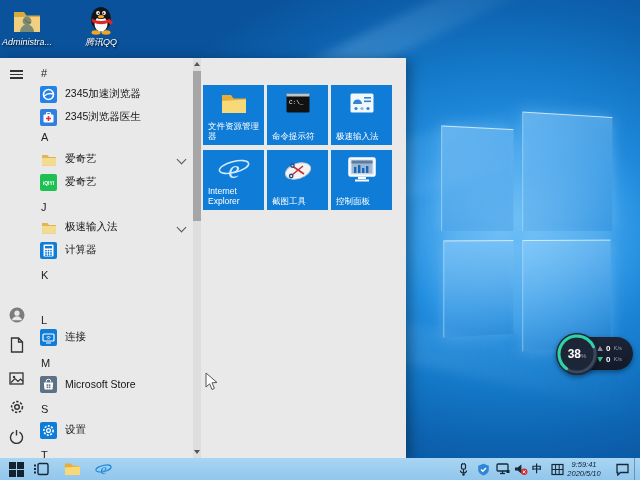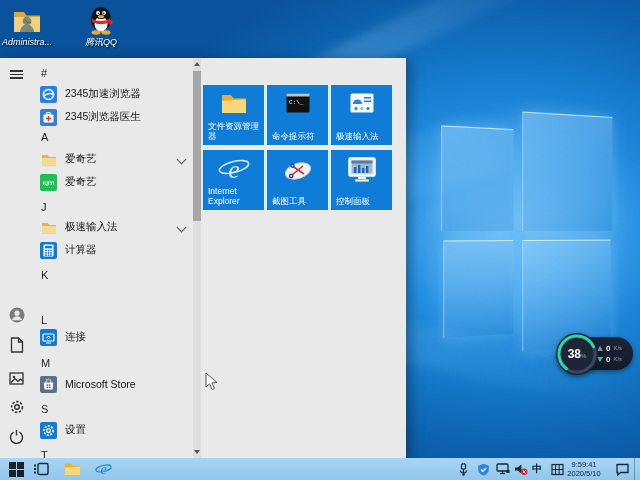--- a/index.html
+++ b/index.html
@@ -84,21 +84,21 @@
   .tile{position:absolute;width:61px;height:60px;background:#0f7cd7;}
   .tile .tico{position:absolute;left:0;right:0;top:8px;display:flex;justify-content:center;}
   .tile .tlabel{position:absolute;left:5px;right:3px;bottom:4px;font-size:8.5px;
     color:#fff;line-height:9.5px;}
   
   .taskbar{position:absolute;left:0;top:458px;width:640px;height:22px;
     background:linear-gradient(#a8d5f3,#92c6ec);}
   .tb-btn{position:absolute;top:0;height:22px;display:flex;align-items:center;justify-content:center;}
   .tray-ime{font-size:10px;font-weight:bold;color:#0d2236;}
   .clock{position:absolute;left:561px;top:2px;width:46px;text-align:center;
-    font-size:7.5px;line-height:9px;color:#0d2236;}
+    font-size:7.5px;line-height:9px;color:#0d2236;font-style:italic;}
   .show-desktop{position:absolute;right:0;top:0;width:5px;height:22px;
     border-left:1px solid rgba(40,80,120,.45);}
   
   .cursor{position:absolute;left:205px;top:372px;}
 </style>
 </head>
 <body>
 
 <div class="screen">
 

